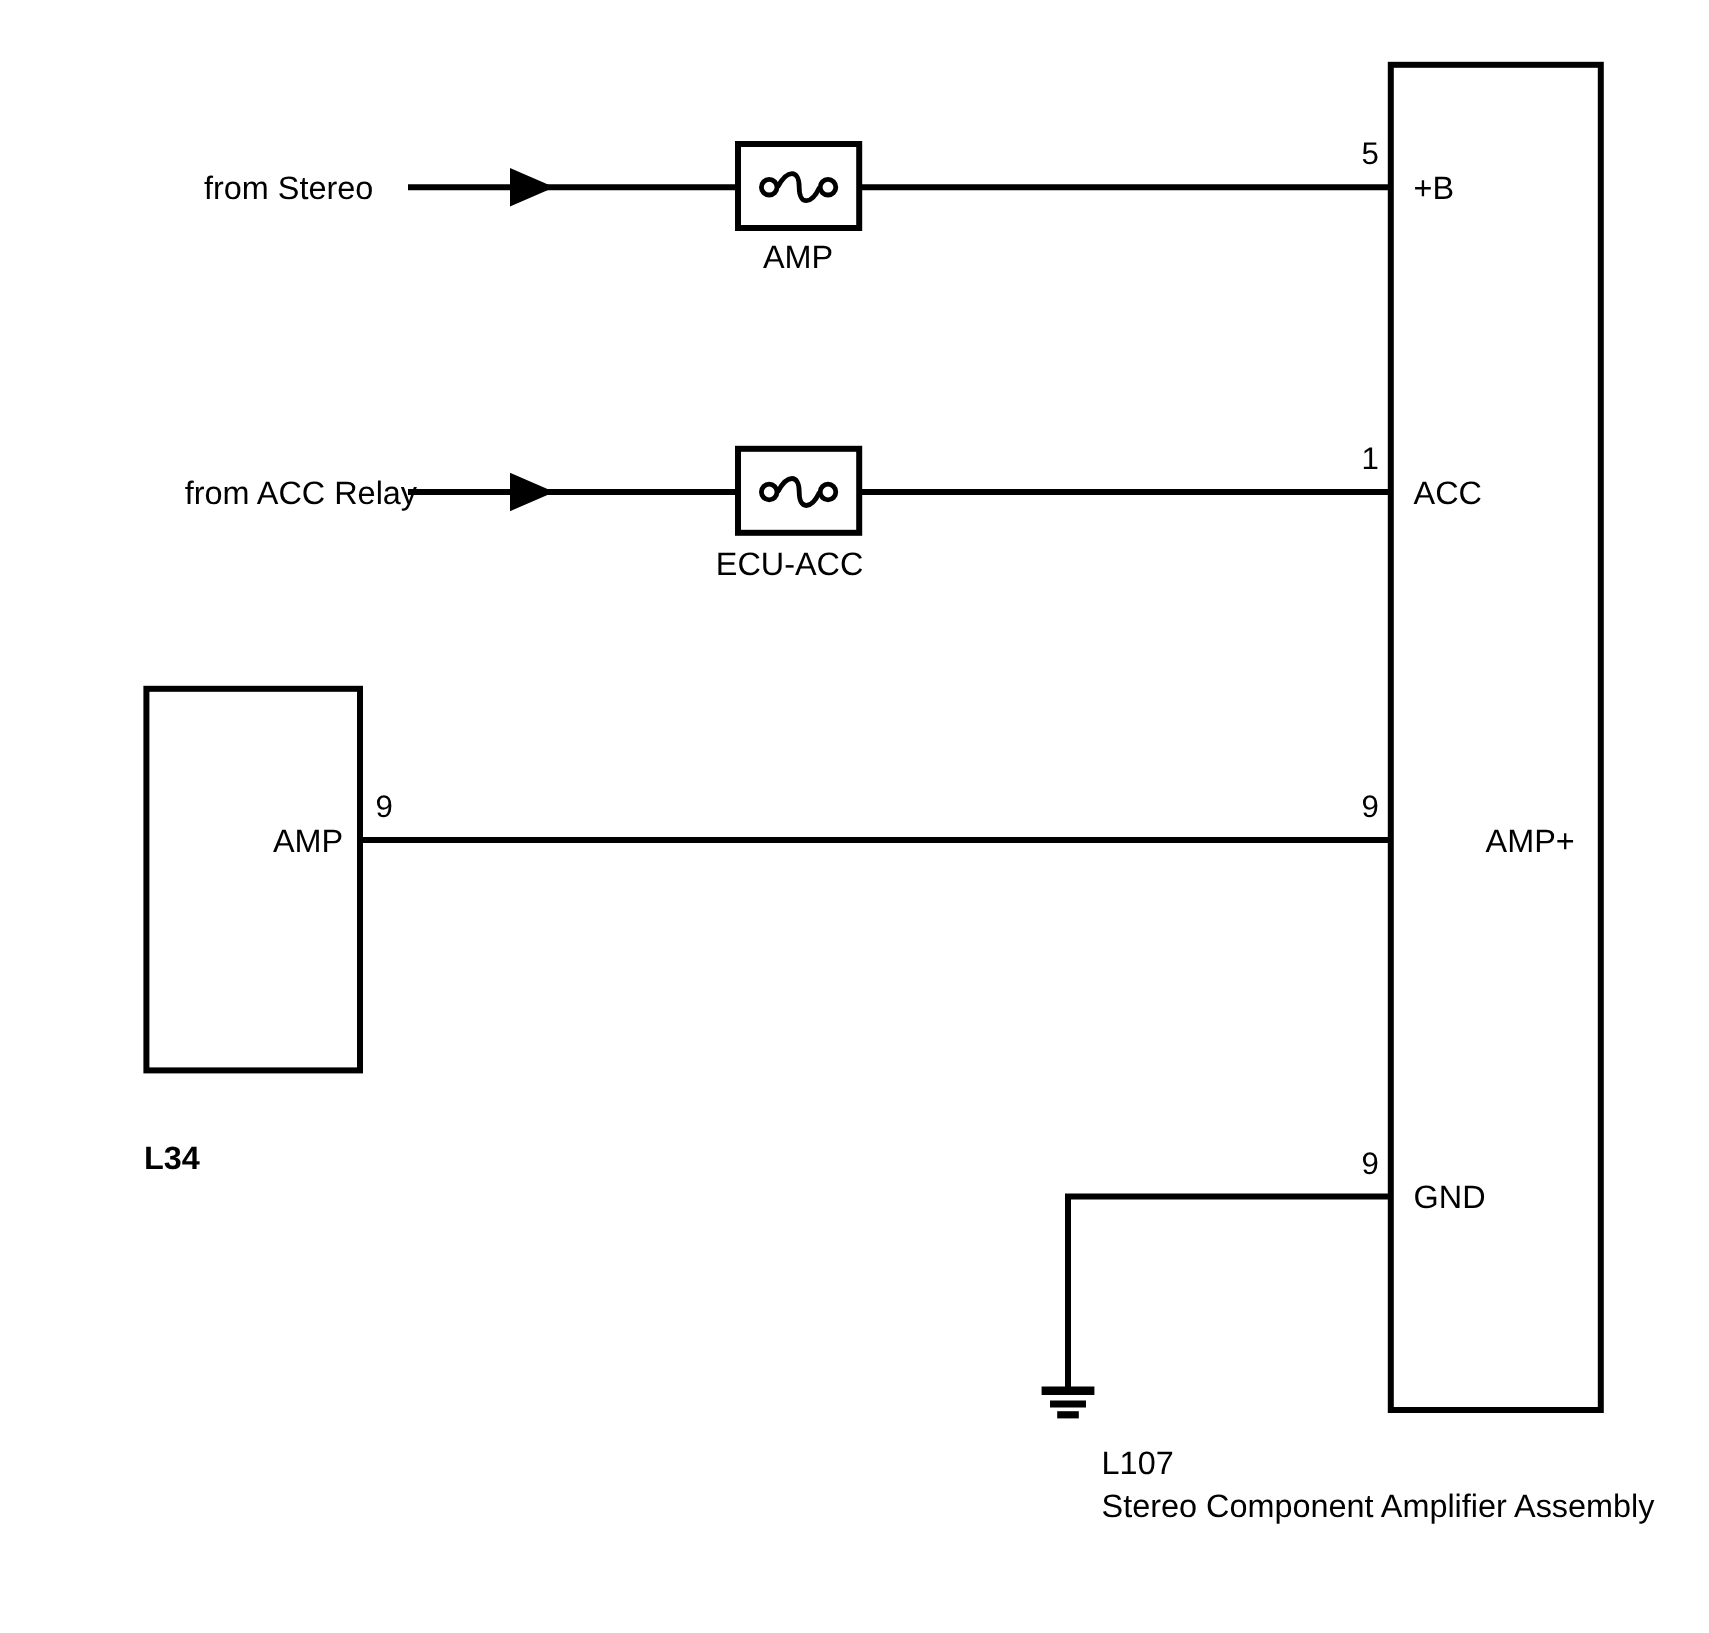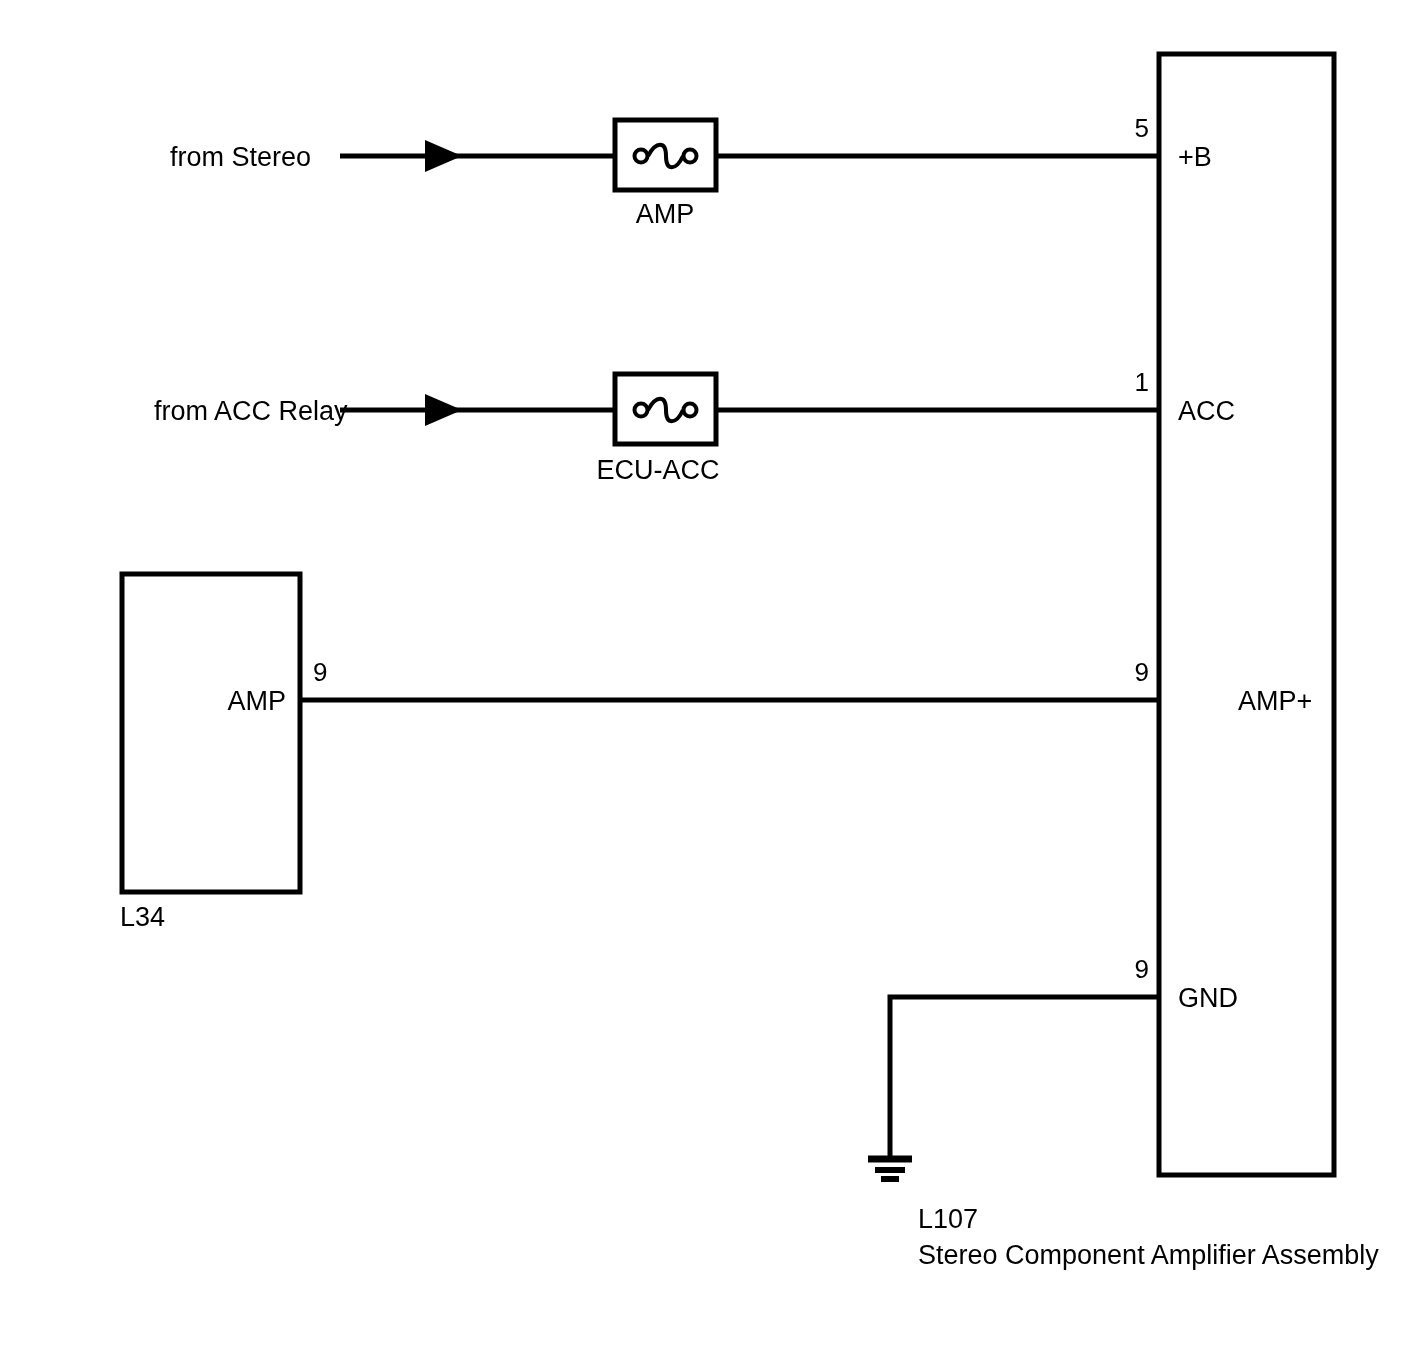--- a/index.html
+++ b/index.html
@@ -105,18 +105,18 @@
   <div class="lbl lbl-pin lbl-right" style="left:1049px; top:954px; width:100px;">9</div>
 
   <div class="lbl" style="left:1178px; top:142px;">+B</div>
   <div class="lbl" style="left:1178px; top:396px;">ACC</div>
   <div class="lbl" style="left:1238px; top:686px;">AMP+</div>
   <div class="lbl" style="left:1178px; top:983px;">GND</div>
 
   <div class="lbl lbl-right" style="left:150px; top:686px; width:136px;">AMP</div>
   <div class="lbl lbl-pin" style="left:313px; top:657px;">9</div>
 
-  <div class="lbl" style="left:120px; top:902px;">L34</div>
+  <div class="lbl" style="left:120px; top:950px;font-weight:bold;">L34</div>
 
   <div class="lbl" style="left:918px; top:1204px;">L107</div>
   <div class="lbl" style="left:918px; top:1240px;">Stereo Component Amplifier Assembly</div>
 
 </div>
 
 </body></html>

